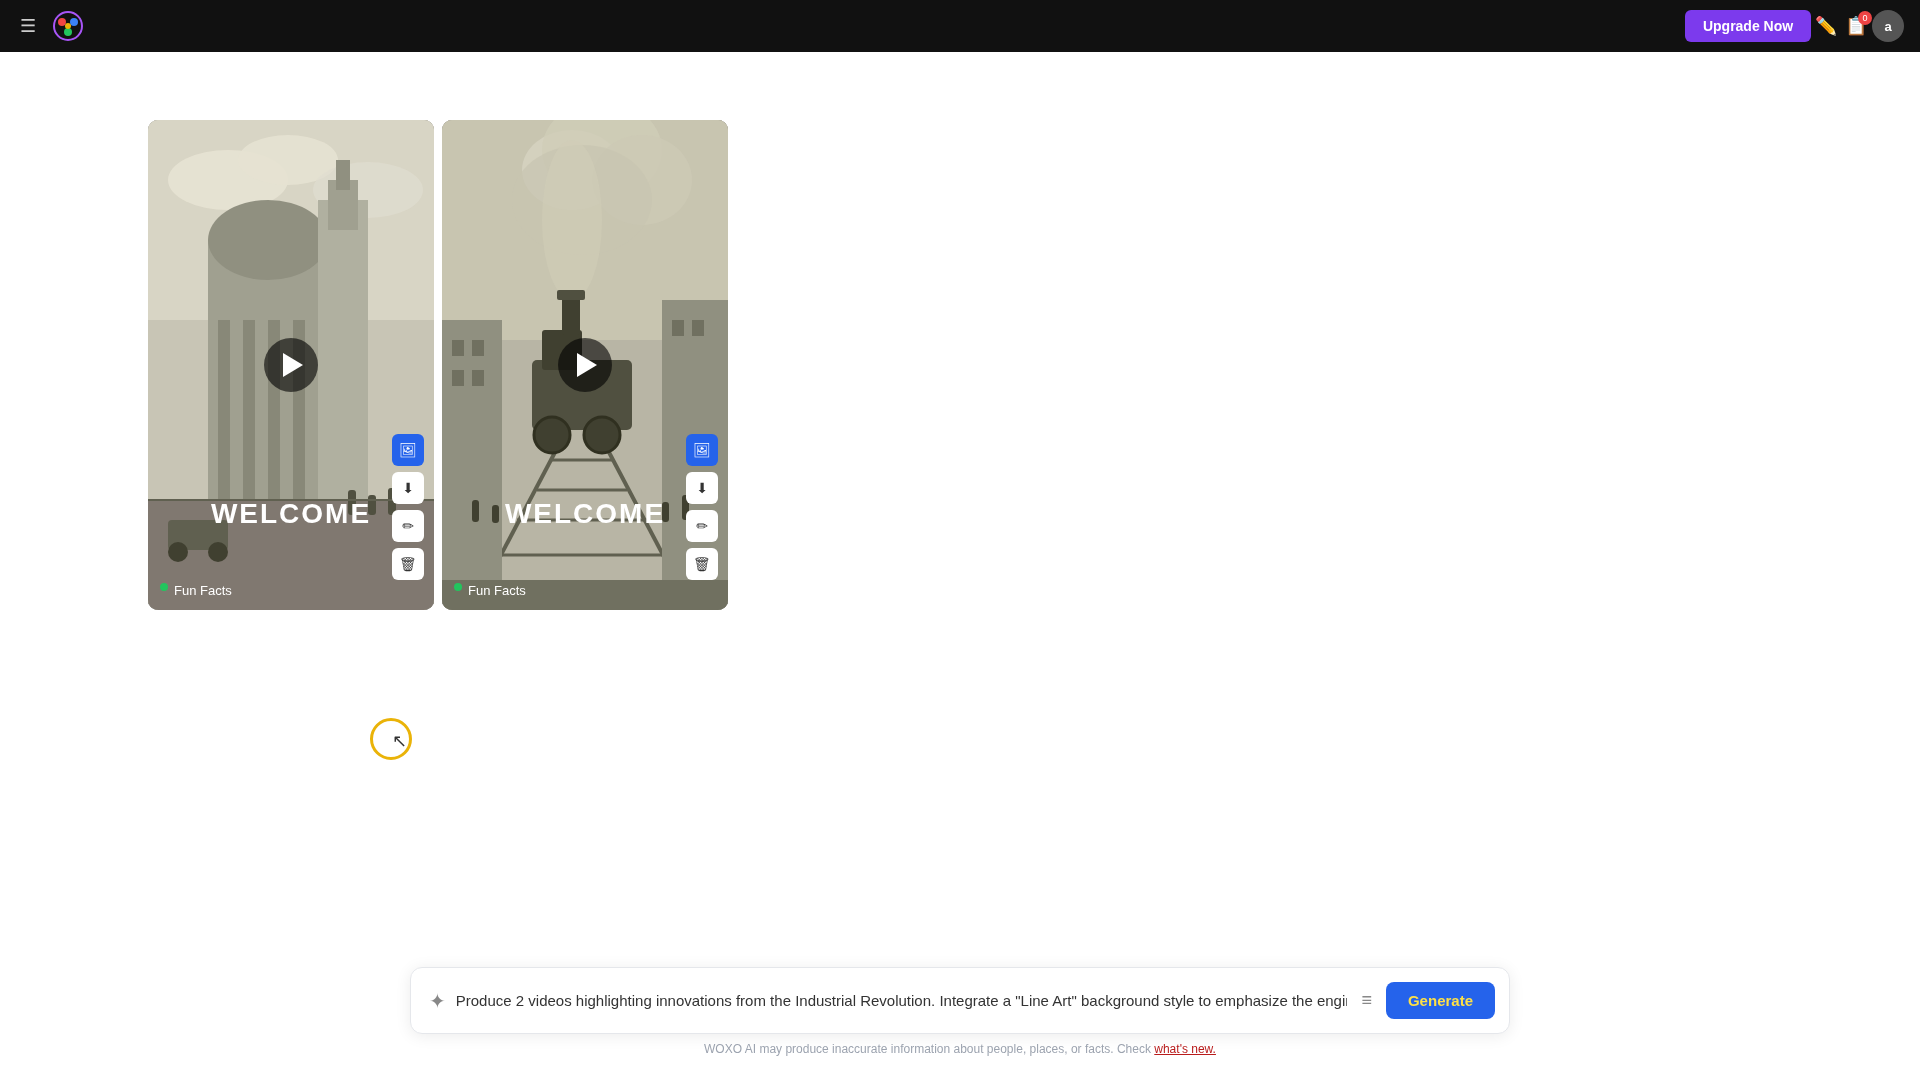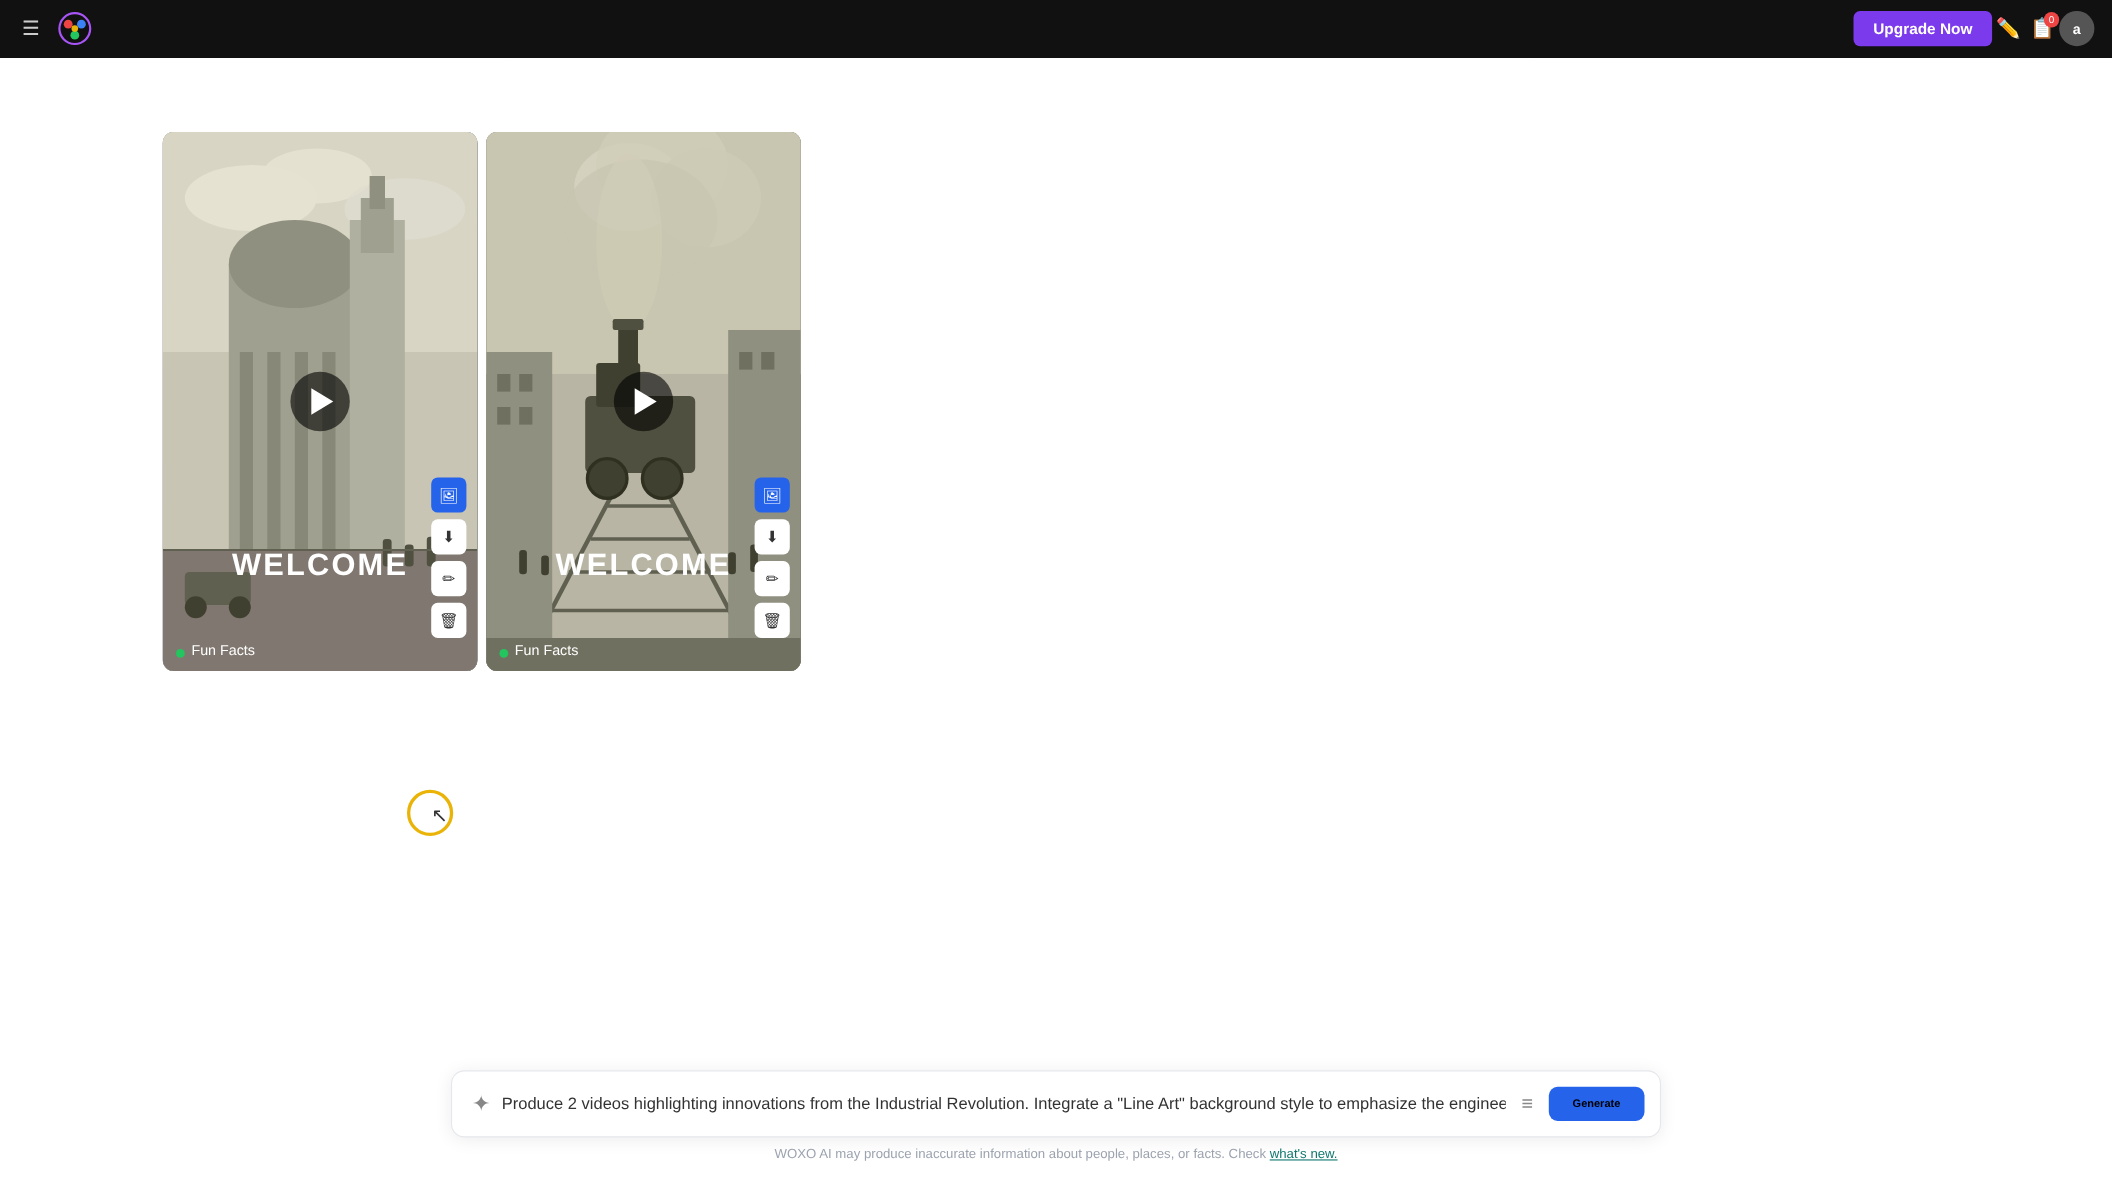--- a/index.html
+++ b/index.html
@@ -169,21 +169,21 @@
       letter-spacing: 2px;
       text-transform: uppercase;
       z-index: 10;
     }
 
     .card-tag {
       position: absolute;
       bottom: 12px;
       left: 12px;
       display: flex;
-      align-items: flex-end;
+      align-items: flex-start;
       gap: 6px;
       color: #fff;
       font-size: 13px;
       z-index: 10;
     }
     .tag-dot {
       width: 8px;
       height: 8px;
       border-radius: 50%;
       background: #22c55e;
@@ -277,37 +277,37 @@
     .prompt-settings-btn {
       background: none;
       border: none;
       color: #888;
       font-size: 18px;
       cursor: pointer;
       padding: 4px;
     }
     .generate-btn {
       background: #2563eb;
-      color: #000000;
+      color: #fde047;
       border: none;
       border-radius: 8px;
       padding: 10px 22px;
-      font-size: 10px;
+      font-size: 15px;
       font-weight: 600;
       cursor: pointer;
       white-space: nowrap;
     }
     .disclaimer {
       text-align: center;
       font-size: 12px;
       color: #9ca3af;
       margin-top: 8px;
     }
     .disclaimer a {
-      color: #0f766e;
+      color: #b91c1c;
       text-decoration: underline;
     }
   </style>
 </head>
 <body>
 
 <nav class="topnav">
   <div class="topnav-left">
     <button class="icon-btn hamburger-icon">☰</button>
     <div class="logo">

